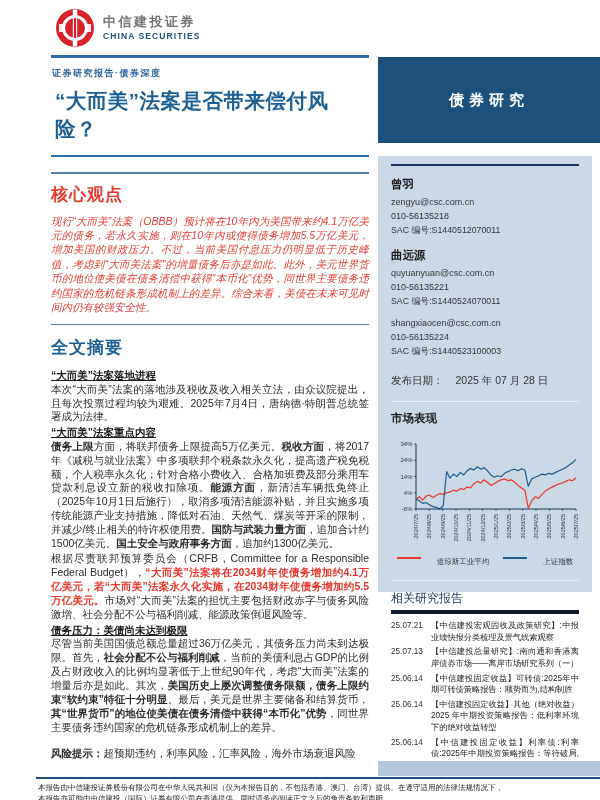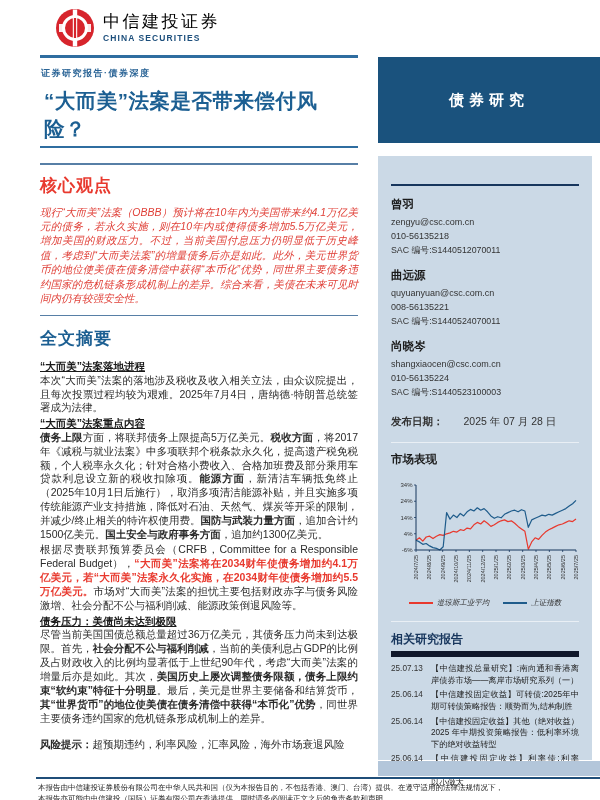--- a/index.html
+++ b/index.html
@@ -1,55 +1,55 @@
 <!DOCTYPE html>
 <html><head>
 <meta charset="utf-8">
 <style>
   html,body{margin:0;padding:0;}
   body{width:600px;height:800px;position:relative;background:#ffffff;overflow:hidden;
        font-family:"Liberation Sans","DejaVu Sans",sans-serif;-webkit-font-smoothing:antialiased;}
-  .left-col{position:absolute;left:40px;top:55px;width:318px;}
+  .left-col{position:absolute;left:51px;top:55px;width:318px;}
   
   .masthead{position:absolute;left:55px;top:8px;display:flex;align-items:center;gap:8px;}
-  .logo-cn{font-size:17px;font-weight:normal;color:#000000;letter-spacing:2.5px;line-height:1.1;}
+  .logo-cn{font-size:13px;font-weight:bold;color:#737373;letter-spacing:2.5px;line-height:1.1;}
   .logo-en{font-size:8.5px;font-weight:bold;color:#1d4f7c;letter-spacing:1.1px;margin-top:2px;}
   .report-type-box{position:absolute;left:378px;top:57px;width:222px;height:86px;background:#1a527d;
        color:#fff;display:flex;align-items:center;justify-content:center;font-size:15px;font-weight:bold;letter-spacing:5px;}
   
   .rule{width:100%;}
   .rule.thick{height:2.5px;background:#2f6da0;}
   .rule.thin{height:1.5px;background:#577fa6;}
   .category{font-size:9px;font-weight:bold;color:#2a6496;letter-spacing:1.5px;margin:9px 0 7px 1px;}
-  .title{font-size:20.5px;font-weight:bold;color:#1c5f92;margin:0 0 3px 4px;letter-spacing:0.5px;}
+  .title{font-size:20.5px;font-weight:bold;color:#1c5f92;margin:0 0 12px 4px;letter-spacing:0.5px;}
   .subtitle{font-size:12.5px;font-weight:bold;color:#1c5f92;text-align:right;padding-right:2px;margin-bottom:9px;}
   .core{margin-top:15px;}
   .h-red{font-size:17px;font-weight:bold;color:#e8392e;margin:9px 0 8px 0;letter-spacing:1px;}
   .h-blue{font-size:17px;font-weight:bold;color:#1c5f92;margin:11px 0 9px 0;letter-spacing:1px;}
   .core-p{font-size:10.5px;line-height:1.38;color:#e04038;text-align:justify;margin:0 0 9px 0;font-style:italic;}
   .sec-heading{font-size:10.5px;font-weight:bold;color:#1a1a1a;line-height:1.35;text-decoration:underline;}
   .body-p{font-size:10.5px;line-height:1.33;color:#2b2b2b;text-align:justify;margin:0 0 1px 0;}
   .body-p .b{font-weight:bold;}
   .body-p .red, .red{color:#e8392e;}
   .risk{margin-top:12px;}
   
-  .sidebar-panel{position:absolute;left:378px;top:156px;width:214px;height:604px;background:#cbd9e6;
-       box-sizing:border-box;padding:28px 13px;}
+  .sidebar-panel{position:absolute;left:378px;top:156px;width:214px;height:436px;background:#cbd9e6;
+       box-sizing:border-box;padding:8px 13px;}
   .hairline{border-top:2px solid #17365d;width:100%;}
   .analyst-name{font-size:11.5px;font-weight:bold;color:#1a1a1a;margin:11px 0 5px 0;}
   .analyst-line{font-size:9px;color:#333;margin:4px 0;}
   .analyst-sac{font-size:8.8px;color:#333;margin:4px 0 10px 0;}
   .pub-row{margin-top:16px;font-size:10.5px;color:#333;}
-  .pub-label{font-weight:bold;margin-right:20px;}
+  .pub-label{font-weight:normal;margin-right:12px;}
   .divider-lt{border-top:1px solid #e9eff5;margin:13px 0 9px 0;}
   .mkt-label{font-size:11.5px;font-weight:bold;color:#1a1a1a;margin-bottom:13px;}
   .legend{display:flex;justify-content:center;gap:14px;align-items:center;margin-top:2px;}
-  .legend-item{display:flex;align-items:center;gap:4px;font-size:7.5px;color:#333;font-style:italic;}
+  .legend-item{display:flex;gap:16px;font-size:7.5px;color:#333;}
   .legend-swatch{display:inline-block;width:24px;height:2px;}
-  .related-h{font-size:12px;font-weight:bold;color:#17365d;border-bottom:6px solid #0f172a;padding-bottom:3px;margin-bottom:6px;}
+  .related-h{font-size:12px;font-weight:normal;color:#17365d;border-bottom:4px solid #0f172a;padding-bottom:3px;margin-bottom:6px;}
   .rel-row{display:flex;gap:5px;margin-bottom:3px;}
   .rel-date{flex:none;width:35px;font-size:8.2px;color:#333;padding-top:1px;}
   .rel-title{font-size:8.2px;line-height:1.42;color:#222;text-align:justify;}
   
   .footer-band{position:absolute;left:378px;top:761px;width:222px;height:15px;background:#b3c6da;}
   .footer-rule{position:absolute;left:36px;top:777px;width:564px;height:2px;background:#1f4e79;}
   .footer{position:absolute;left:38px;top:782px;width:556px;font-size:7.5px;color:#222;line-height:1.5;text-align:justify;}
 </style>
 </head>
 <body>
@@ -104,25 +104,24 @@
     <div id="analyst-list">
         <div>
           <div class="analyst-name">曾羽</div>
           <div class="analyst-line">zengyu@csc.com.cn</div>
           <div class="analyst-line">010-56135218</div>
           <div class="analyst-sac">SAC 编号:S1440512070011</div>
         </div>
         <div>
           <div class="analyst-name">曲远源</div>
           <div class="analyst-line">quyuanyuan@csc.com.cn</div>
-          <div class="analyst-line">008-56135221</div>
+          <div class="analyst-line">010-56135221</div>
           <div class="analyst-sac">SAC 编号:S1440524070011</div>
         </div>
         <div>
-          <div class="analyst-name">尚晓岑</div>
           <div class="analyst-line">shangxiaocen@csc.com.cn</div>
           <div class="analyst-line">010-56135224</div>
           <div class="analyst-sac">SAC 编号:S1440523100003</div>
         </div>
       </div>
     <div class="pub-row">
       <span class="pub-label">发布日期：</span><span>2025 年 07 月 28 日</span>
     </div>
     <div class="divider-lt"></div>
     <div class="mkt-label">市场表现</div>
@@ -175,20 +174,24 @@
         </div>
         <div class="legend-item">
           <span class="legend-swatch" style="background: rgb(31, 92, 139);"></span>
           <span>上证指数</span>
         </div>
       </div>
     <div class="divider-lt"></div>
     <div class="related-h">相关研究报告</div>
     <div id="related-list">
         <div class="rel-row">
+          <div class="rel-date">25.07.21</div>
+          <div class="rel-title">【中信建投宏观固收及政策研究】:中报业绩快报分类梳理及景气线索观察</div>
+        </div>
+        <div class="rel-row">
           <div class="rel-date">25.07.13</div>
           <div class="rel-title">【中信建投总量研究】:南向通和香港离岸债券市场——离岸市场研究系列（一）</div>
         </div>
         <div class="rel-row">
           <div class="rel-date">25.06.14</div>
           <div class="rel-title">【中信建投固定收益】可转债:2025年中期可转债策略报告：顺势而为,结构制胜</div>
         </div>
         <div class="rel-row">
           <div class="rel-date">25.06.14</div>
           <div class="rel-title">【中信建投固定收益】其他（绝对收益）2025 年中期投资策略报告：低利率环境下的绝对收益转型</div>

